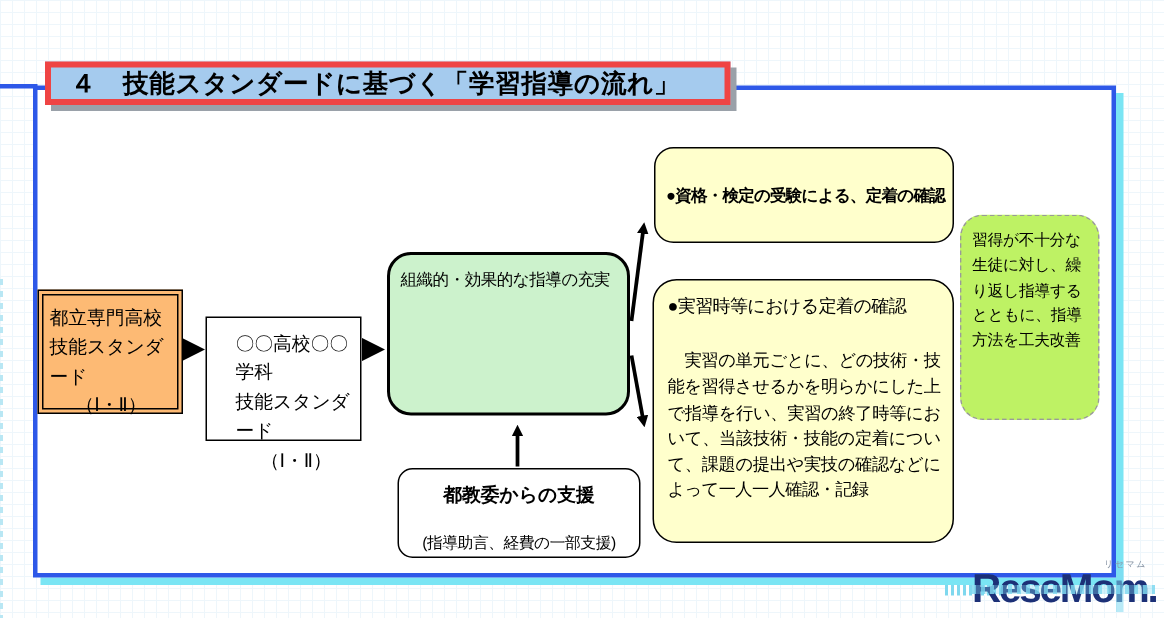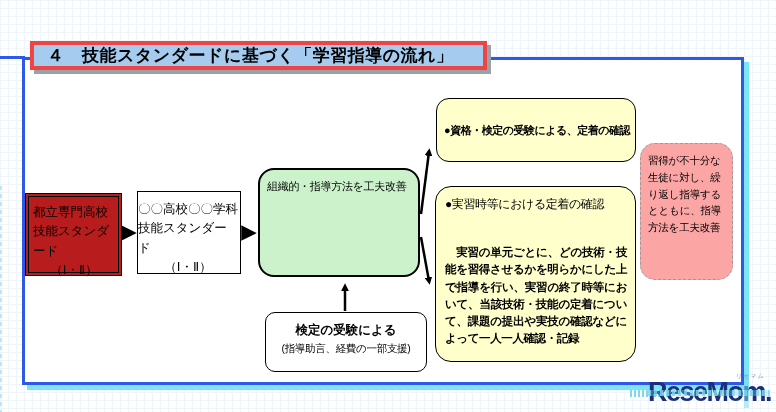--- a/index.html
+++ b/index.html
@@ -36,27 +36,27 @@
     left:30px;top:41px;width:457px;height:29px;
     background:#a5cbee;border:4px solid #ef4444;
     box-shadow:4px 4px 0 0 #9aa1a9;
     display:flex;align-items:center;padding-left:13px;
     font-size:17px;font-weight:bold;letter-spacing:0.5px;white-space:nowrap;
   }
 
   
   .metro-box{
     left:25px;top:193px;width:97px;height:83px;
-    background:#b91c1c;border:4px double #000;
+    background:#fdba74;border:4px double #000;
     padding:6px 3px 0 4px;font-size:12.5px;line-height:1.55;
   }
   .school-box{
-    left:137px;top:191px;width:104px;height:83px;
+    left:137px;top:211px;width:104px;height:83px;
     background:#fff;border:1px solid #000;
-    padding:8px 2px 0 0;font-size:12.5px;line-height:1.55;
+    padding:8px 2px 0 19px;font-size:12.5px;line-height:1.55;
   }
   .metro-box .l3,.school-box .l3{text-align:center;}
 
   
   .guidance-box{
     left:258px;top:168px;width:162px;height:109px;
     background:#ccf2cc;border:2px solid #000;border-radius:16px;
     padding:9px 6px 0 7px;
   }
   .guidance-title{font-size:11px;letter-spacing:-0.3px;white-space:nowrap;}
@@ -68,37 +68,37 @@
     background:#ffffcc;border:1.5px solid #000;border-radius:13px;
     display:flex;align-items:center;padding:0 7px;
     font-size:11px;font-weight:bold;letter-spacing:-0.5px;white-space:nowrap;
   }
   .practice-box{
     left:435px;top:186px;width:201px;height:176px;
     background:#ffffcc;border:1.5px solid #000;border-radius:16px;
     padding:9px 8px 0 9px;
   }
   .practice-heading{font-size:12px;font-weight:normal;letter-spacing:-0.4px;white-space:nowrap;}
-  .practice-body{margin-top:31px;font-size:11.5px;font-weight:bold;line-height:1.5;letter-spacing:-0.4px;text-align:justify;}
+  .practice-body{margin-top:20px;font-size:11.5px;font-weight:normal;line-height:1.5;letter-spacing:-0.4px;text-align:justify;}
 
   
   .improve-box{
     left:640px;top:143px;width:93px;height:137px;
-    background:#fca5a5;border:1.5px dashed #9a9a9a;border-radius:15px;
+    background:#bef264;border:1.5px dashed #9a9a9a;border-radius:15px;
     padding:8px 6px 0 7px;font-size:10.5px;line-height:1.6;letter-spacing:-0.2px;
   }
 
   
   .support-box{
     left:265px;top:312px;width:162px;height:60px;
     background:#fff;border:1.5px solid #000;border-radius:10px;
     padding-top:9px;text-align:center;
   }
   .support-l1{font-size:12.5px;font-weight:bold;}
-  .support-l2{font-size:10.5px;margin-top:3px;white-space:nowrap;letter-spacing:-0.3px;}
+  .support-l2{font-size:10.5px;margin-top:16px;white-space:nowrap;letter-spacing:-0.3px;}
 
   
   svg.arrows{left:0;top:0;width:776px;height:412px;pointer-events:none;}
 
   
   .logo-stripe{
     left:630px;top:390px;width:40px;height:7px;
     background:repeating-linear-gradient(90deg,#7fd8ee 0 2px,#ffffff 2px 4px);
   }
   .logo{left:648px;top:374px;width:128px;height:36px;}
@@ -132,40 +132,40 @@
   <div class="l3">（Ⅰ・Ⅱ）</div>
 </div>
 
 <div class="abs school-box">
   <div>〇〇高校〇〇学科</div>
   <div>技能スタンダード</div>
   <div class="l3">（Ⅰ・Ⅱ）</div>
 </div>
 
 <div class="abs guidance-box">
-  <div class="guidance-title">組織的・指導方法を工夫改善</div>
+  <div class="guidance-title">組織的・効果的な指導の充実</div>
   <div class="guidance-bullets">
   </div>
 </div>
 
 <div class="abs exam-box">
   <span>●資格・検定の受験による、定着の確認</span>
 </div>
 
 <div class="abs practice-box">
   <div class="practice-heading">●実習時等における定着の確認</div>
   <div class="practice-body">　実習の単元ごとに、どの技術・技能を習得させるかを明らかにした上で指導を行い、実習の終了時等において、当該技術・技能の定着について、課題の提出や実技の確認などによって一人一人確認・記録</div>
 </div>
 
 <div class="abs improve-box">
   <span>習得が不十分な生徒に対し、繰り返し指導するとともに、指導方法を工夫改善</span>
 </div>
 
 <div class="abs support-box">
-  <div class="support-l1">検定の受験による</div>
+  <div class="support-l1">都教委からの支援</div>
   <div class="support-l2">(指導助言、経費の一部支援)</div>
 </div>
 
 <svg class="abs arrows" viewBox="0 0 776 412" xmlns="http://www.w3.org/2000/svg">
   <defs>
     <marker id="ah" viewBox="0 0 10 10" refX="5" refY="5" markerWidth="3.1" markerHeight="3.1" orient="auto-start-reverse">
       <path d="M0,0 L10,5 L0,10 z" fill="#000"></path>
     </marker>
   </defs>
   <g>

